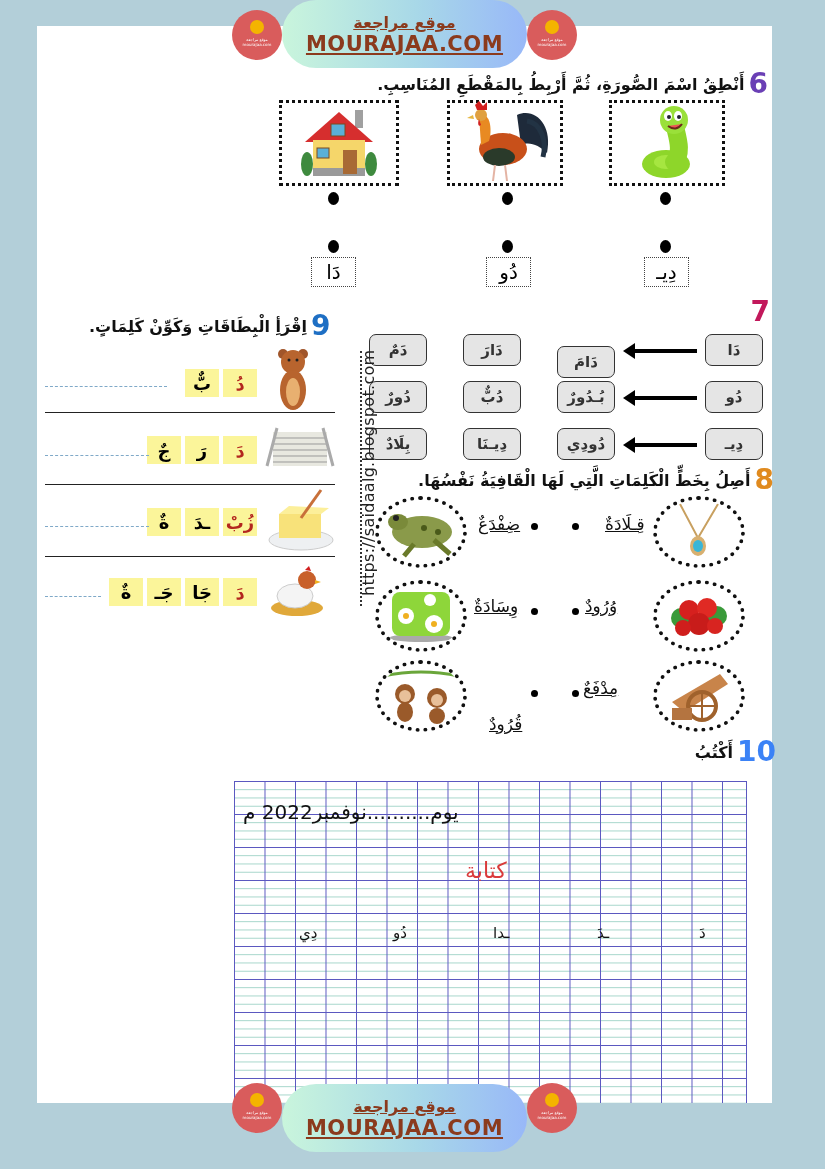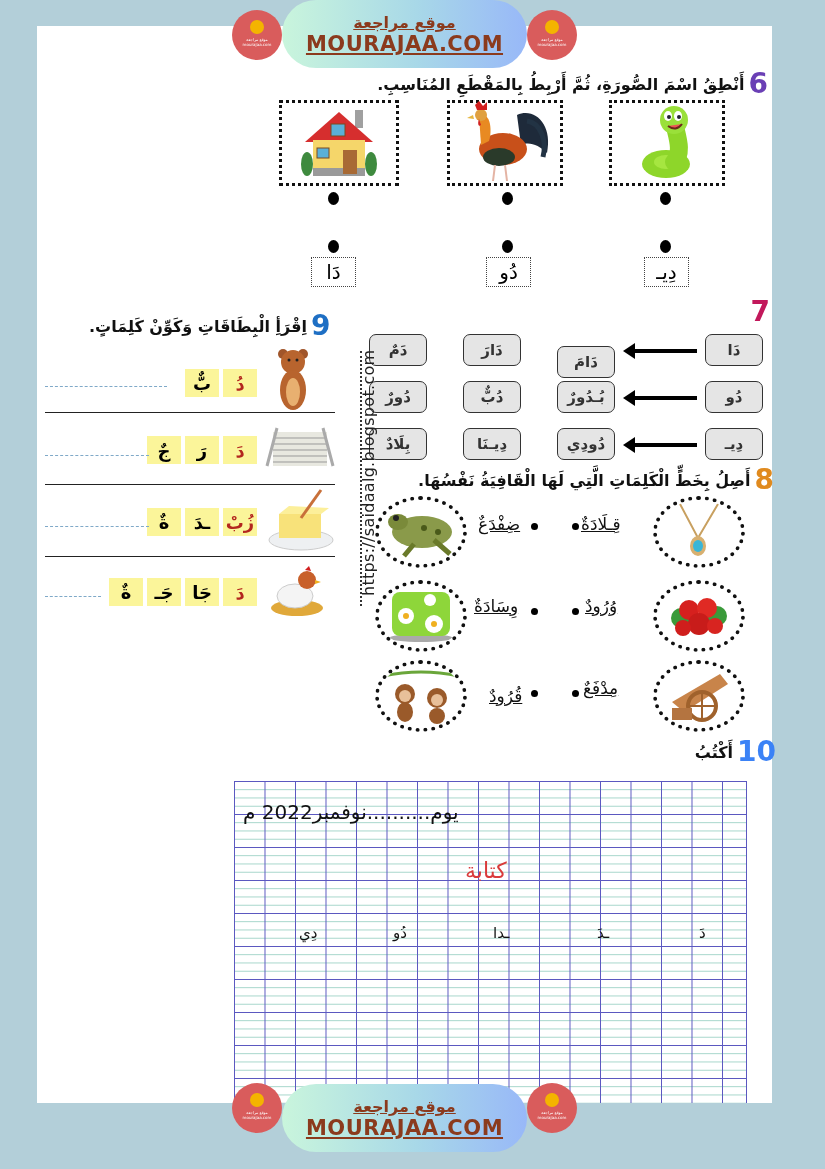--- a/index.html
+++ b/index.html
@@ -187,21 +187,21 @@
   <div class="oval" style="left:616px; top:634px;">
     <svg width="66" height="56" viewBox="0 0 66 56">
       <path d="M6 34 L54 6 L62 16 L18 44 Z" fill="#c8844a"></path>
       <circle cx="36" cy="38" r="14" fill="none" stroke="#a0622c" stroke-width="4"></circle>
       <line x1="36" y1="24" x2="36" y2="52" stroke="#a0622c" stroke-width="2"></line>
       <line x1="22" y1="38" x2="50" y2="38" stroke="#a0622c" stroke-width="2"></line>
       <rect x="6" y="40" width="20" height="12" fill="#b47440"></rect>
     </svg>
   </div>
 
-  <div class="word8" style="left:544px; top:488px;">قِـلَادَةٌ</div>
+  <div class="word8" style="left:568px; top:488px;">قِـلَادَةٌ</div>
   <div class="bigdot" style="left:535px; top:497px; width:7px; height:7px;"></div>
   <div class="word8" style="left:548px; top:570px;">وُرُودٌ</div>
   <div class="bigdot" style="left:535px; top:582px; width:7px; height:7px;"></div>
   <div class="word8" style="left:546px; top:652px;">مِدْفَعٌ</div>
   <div class="bigdot" style="left:535px; top:664px; width:7px; height:7px;"></div>
 
   <div class="oval" style="left:338px; top:470px;">
     <svg width="74" height="56" viewBox="0 0 74 56">
       <ellipse cx="38" cy="28" rx="30" ry="16" fill="#8a9a4a"></ellipse>
       <ellipse cx="14" cy="18" rx="10" ry="8" fill="#7a8a3a"></ellipse>
@@ -232,21 +232,21 @@
         <circle cx="54" cy="32" r="6" fill="#e8c09a"></circle>
       <ellipse cx="54" cy="48" rx="8" ry="8" fill="#9a5a2a"></ellipse>
     </svg>
   </div>
 
   <div class="bigdot" style="left:494px; top:497px; width:7px; height:7px;"></div>
   <div class="word8" style="left:441px; top:488px;">ضِفْدَعٌ</div>
   <div class="bigdot" style="left:494px; top:582px; width:7px; height:7px;"></div>
   <div class="word8" style="left:437px; top:570px;">وِسَادَةٌ</div>
   <div class="bigdot" style="left:494px; top:664px; width:7px; height:7px;"></div>
-  <div class="word8" style="left:452px; top:660px;">قُرُودٌ</div>
+  <div class="word8" style="left:452px; top:688px;">قُرُودٌ</div>
 
   <div class="abs ar heading" style="left:52px; top:286px; display:flex; align-items:center; gap:4px;">
     <span class="num" style="color:#1e6fc4;">9</span>
     <span>اِقْرَأِ الْبِطَاقَاتِ وَكَوِّنْ كَلِمَاتٍ.</span>
   </div>
 
   <div class="abs" style="left:240px; top:322px;">
     <svg width="32" height="64" viewBox="0 0 32 64">
       <circle cx="6" cy="6" r="5" fill="#a0552a"></circle>
         <circle cx="26" cy="6" r="5" fill="#a0552a"></circle>

